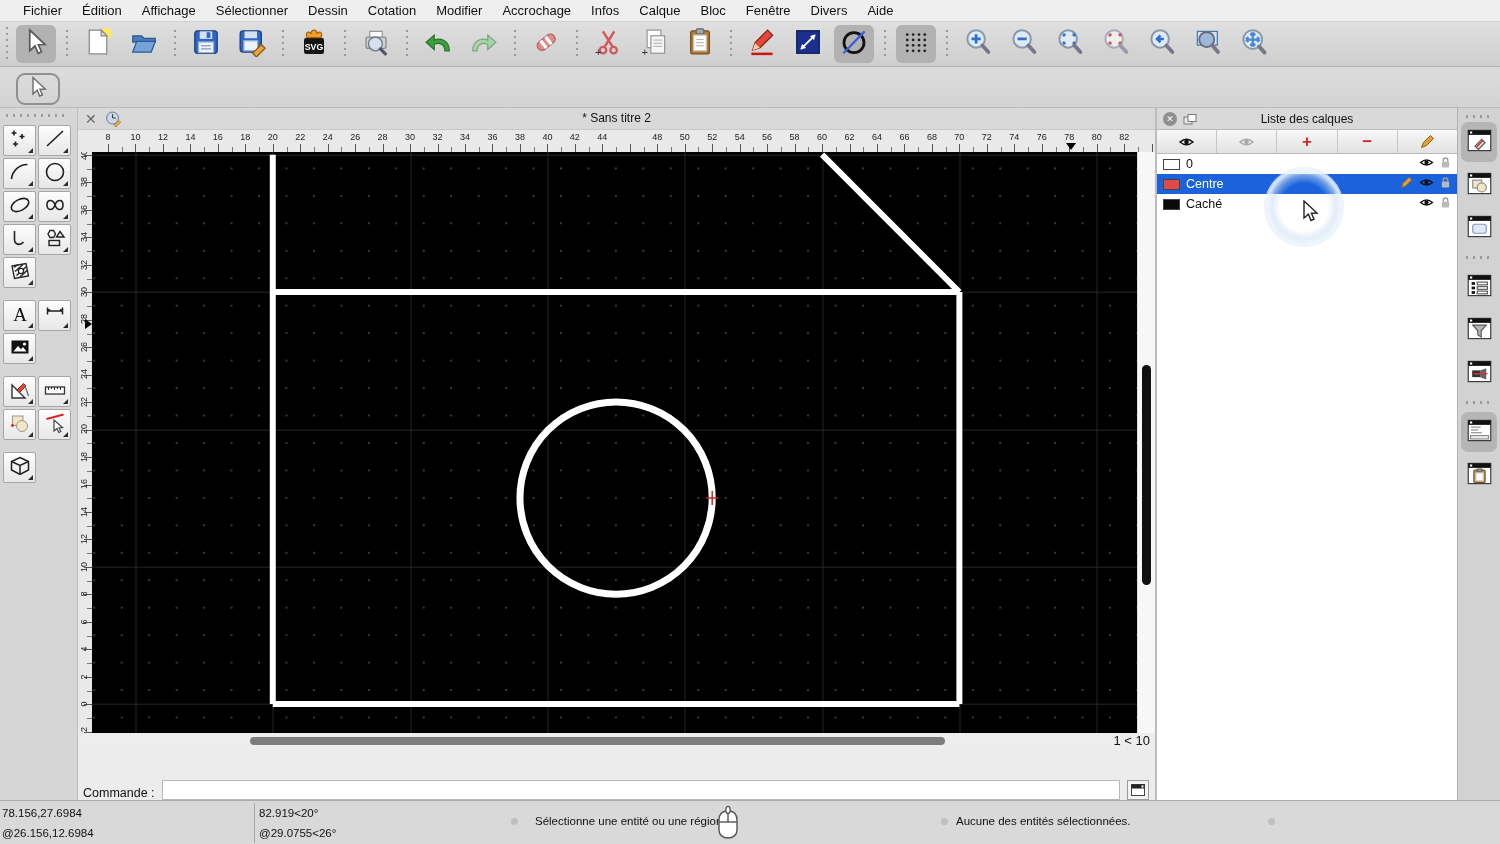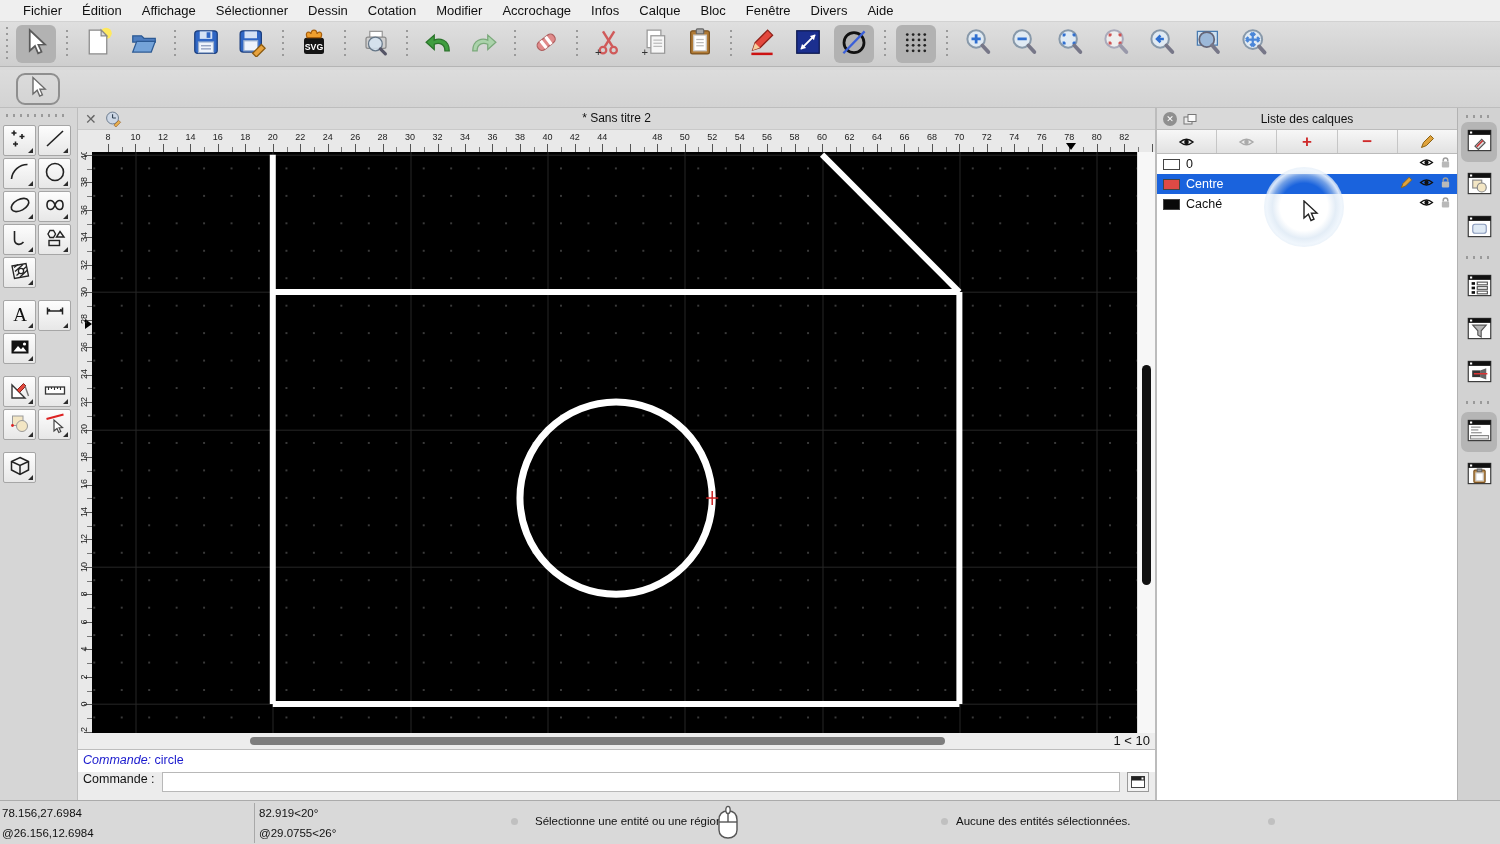--- a/index.html
+++ b/index.html
@@ -90,21 +90,21 @@
   .vthumb { position:absolute; left:4px; top:213px; width:9px; height:220px; background:#101010; border-radius:5px; }
 
   .hscroll { position:absolute; left:0; top:625px; width:100%; height:16px; background:#ededed; }
   .hthumb { position:absolute; left:172px; top:4px; width:695px; height:8px; background:#7d7d7d; border-radius:4px; }
   .zoomlabel { position:absolute; right:5px; top:0; font-size:13px; color:#111; }
 
   .cmd-history { position:absolute; left:0; top:641px; width:100%; height:23px; background:#fff;
     border-top:1px solid #bdbdbd; font-size:12.5px; color:#1a1acd; padding:3px 0 0 5px; }
   .cmd-history .k { font-style:italic; }
   .cmd-row { position:absolute; left:0; top:664px; width:100%; height:28px; background:#ececec;
-    display:flex; align-items:flex-start; font-size:12.5px; color:#111; }
+    display:flex; align-items:flex-end; font-size:12.5px; color:#111; }
   .cmd-row label { margin-left:5px; white-space:nowrap; }
   .cmd-input { flex:1; height:20px; margin:0 7px; border:1px solid #b8b8b8; background:#fff; font-size:12px; padding:0 4px; outline:none; }
   .cmd-widget-btn { width:22px; height:20px; margin-right:6px; border:1px solid #9a9a9a; background:#f3f3f3;
     display:flex; align-items:center; justify-content:center; }
 
   
   .layers-panel { position:absolute; left:1155px; top:108px; width:302px; height:692px; background:#fff; border-left:2px solid #bcbcbc; }
   .lp-title { position:relative; height:22px; background:#d9d9d9; border-bottom:1px solid #bcbcbc; }
   .lp-close { position:absolute; left:6px; top:4px; width:14px; height:14px; border-radius:50%; background:#8f8f8f;
     color:#fff; font-size:9px; line-height:14px; text-align:center; }
@@ -612,25 +612,20 @@
     </div>
 
     <div class="vscroll">
       <div class="vthumb"></div>
     </div>
     <div class="hscroll">
       <div class="hthumb"></div>
       <span class="zoomlabel">1 &lt; 10</span>
     </div>
 
-    <div class="cmd-history">
-      <span class="k">Commande:</span>
-      <span> </span>
-      <span>circle</span>
-    </div>
     <div class="cmd-row">
       <label>Commande :</label>
       <input class="cmd-input" value="" style="">
       <div class="cmd-widget-btn">
         <svg width="14" height="12" viewBox="0 0 14 12">
             <rect x="0.5" y="0.5" width="13" height="11" fill="#fff" stroke="#444"></rect>
             <rect x="0.5" y="0.5" width="13" height="4" fill="#222"></rect>
             <rect x="10.5" y="1.5" width="2" height="2" fill="#fff"></rect>
           </svg>
       </div>

